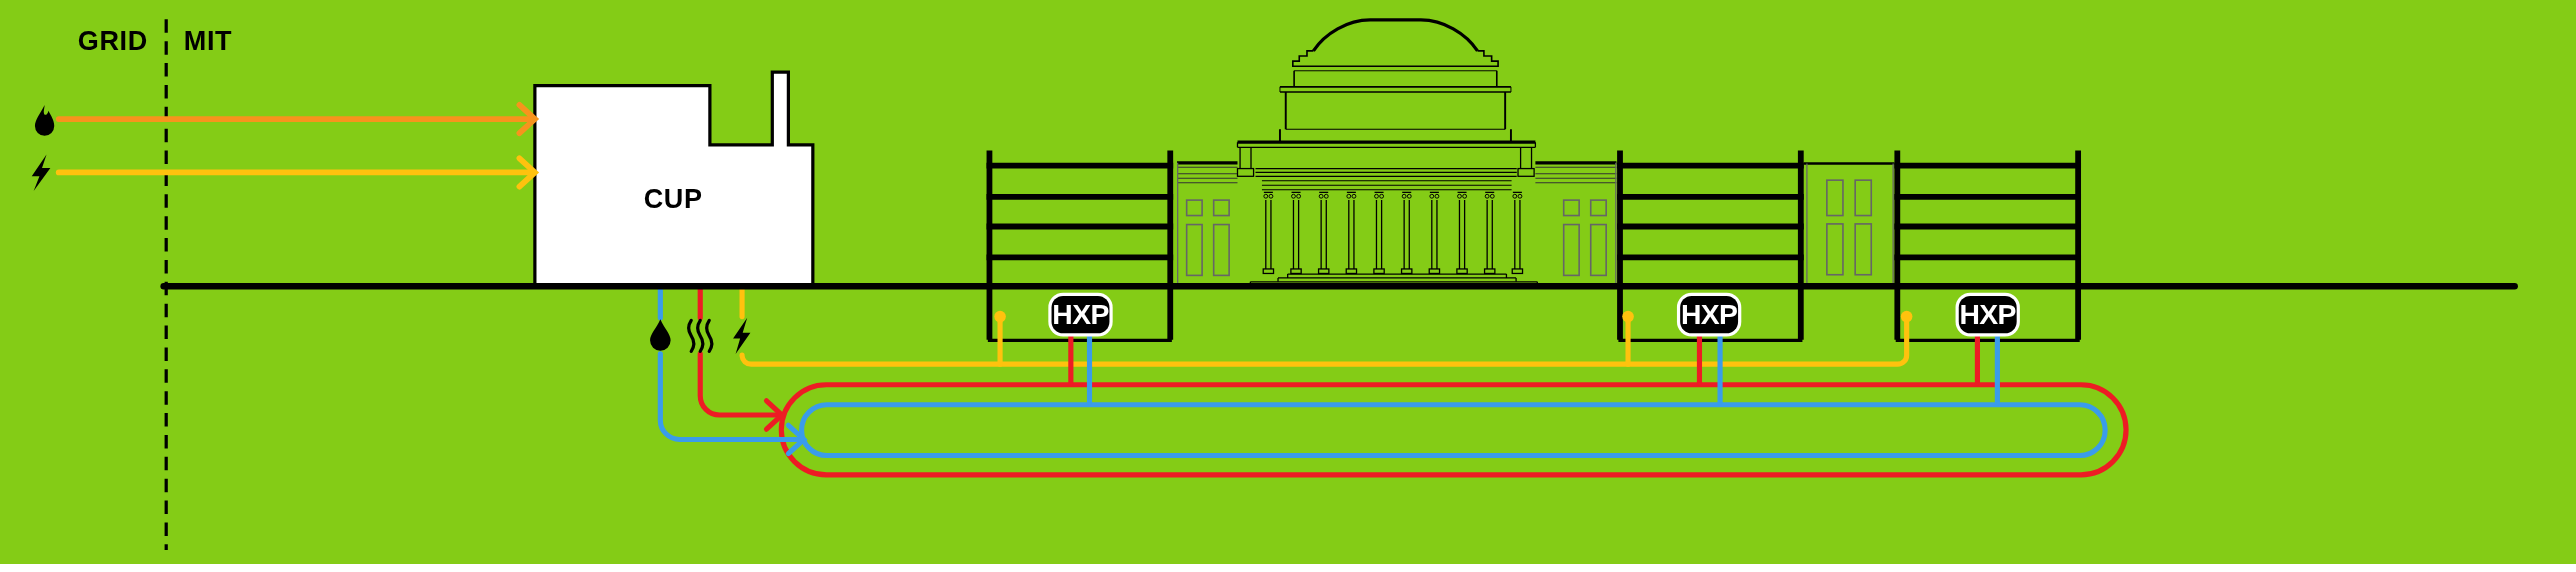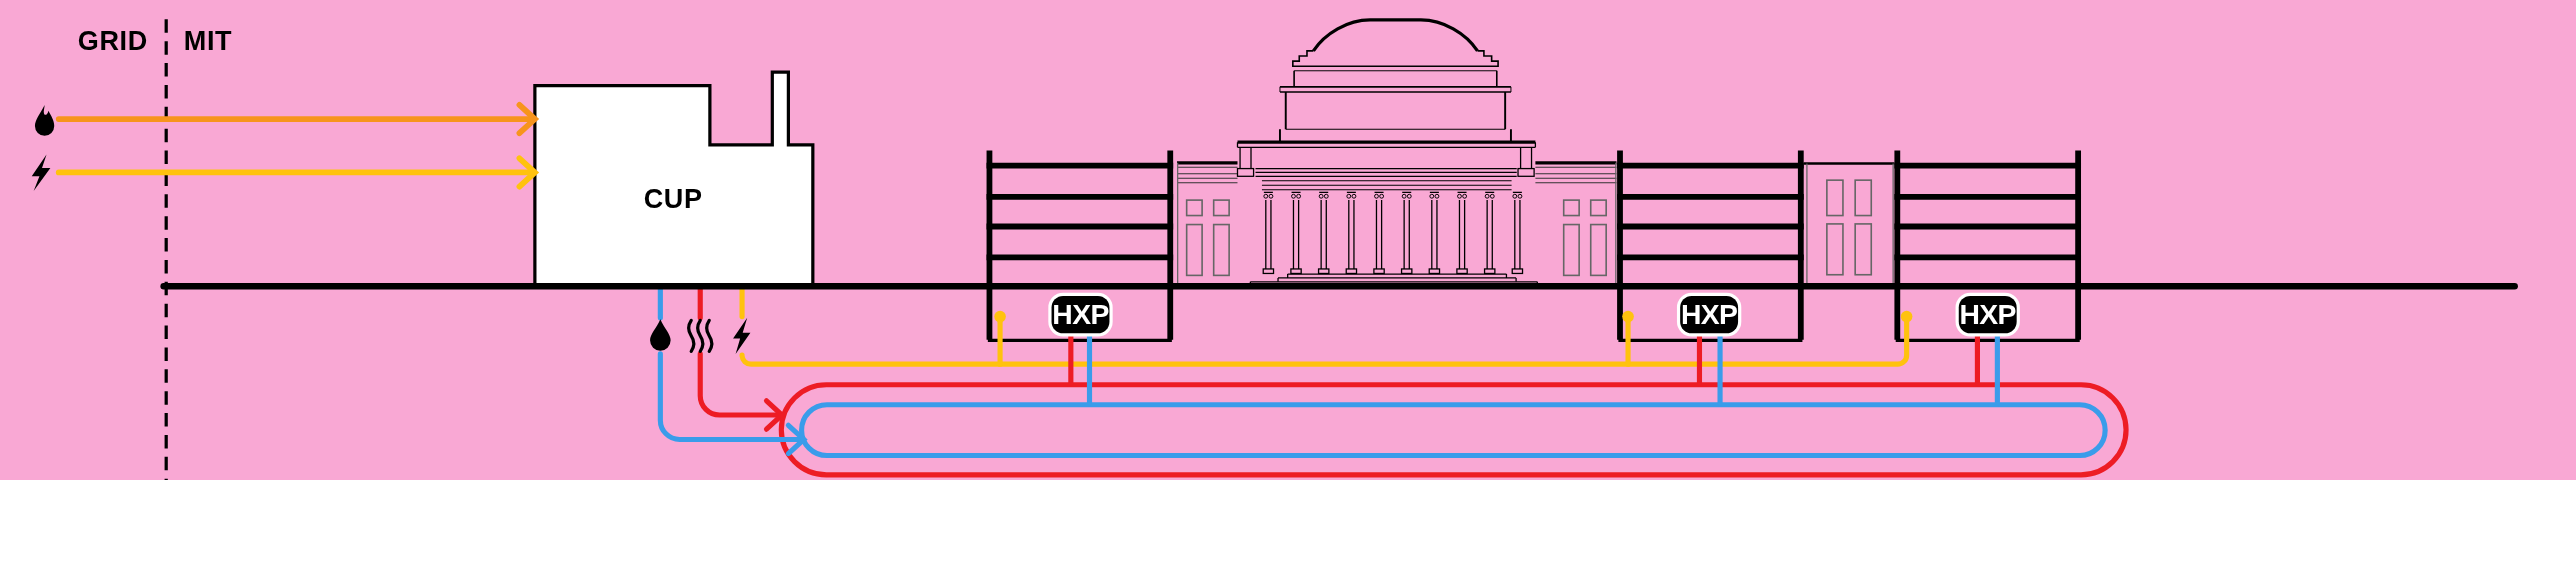--- a/index.html
+++ b/index.html
@@ -1,16 +1,16 @@
 <!DOCTYPE html>
 <html style="font-size:10.3px"><head>
 <meta charset="utf-8">
 <style>
   html,body{margin:0;padding:0;background:#ffffff;}
-  .canvas{width:2576px;height:480px;position:relative;background:#f9a8d4;}
+  .canvas{width:2576px;height:564px;position:relative;background:#84cc16;}
   svg{display:block;}
   .t{font-family:"Liberation Sans",sans-serif;font-weight:700;fill:#000;text-anchor:middle;}
   .t-lg{font-size:42px;letter-spacing:1px;}
   .badge-t{font-family:"Liberation Sans",sans-serif;font-weight:700;fill:#fff;font-size:44px;letter-spacing:-1px;text-anchor:middle;}
 </style>
 </head>
 <body>
 
 <div class="canvas">
 <svg width="2576" height="572" viewBox="0 0 4001 889" xmlns="http://www.w3.org/2000/svg">

